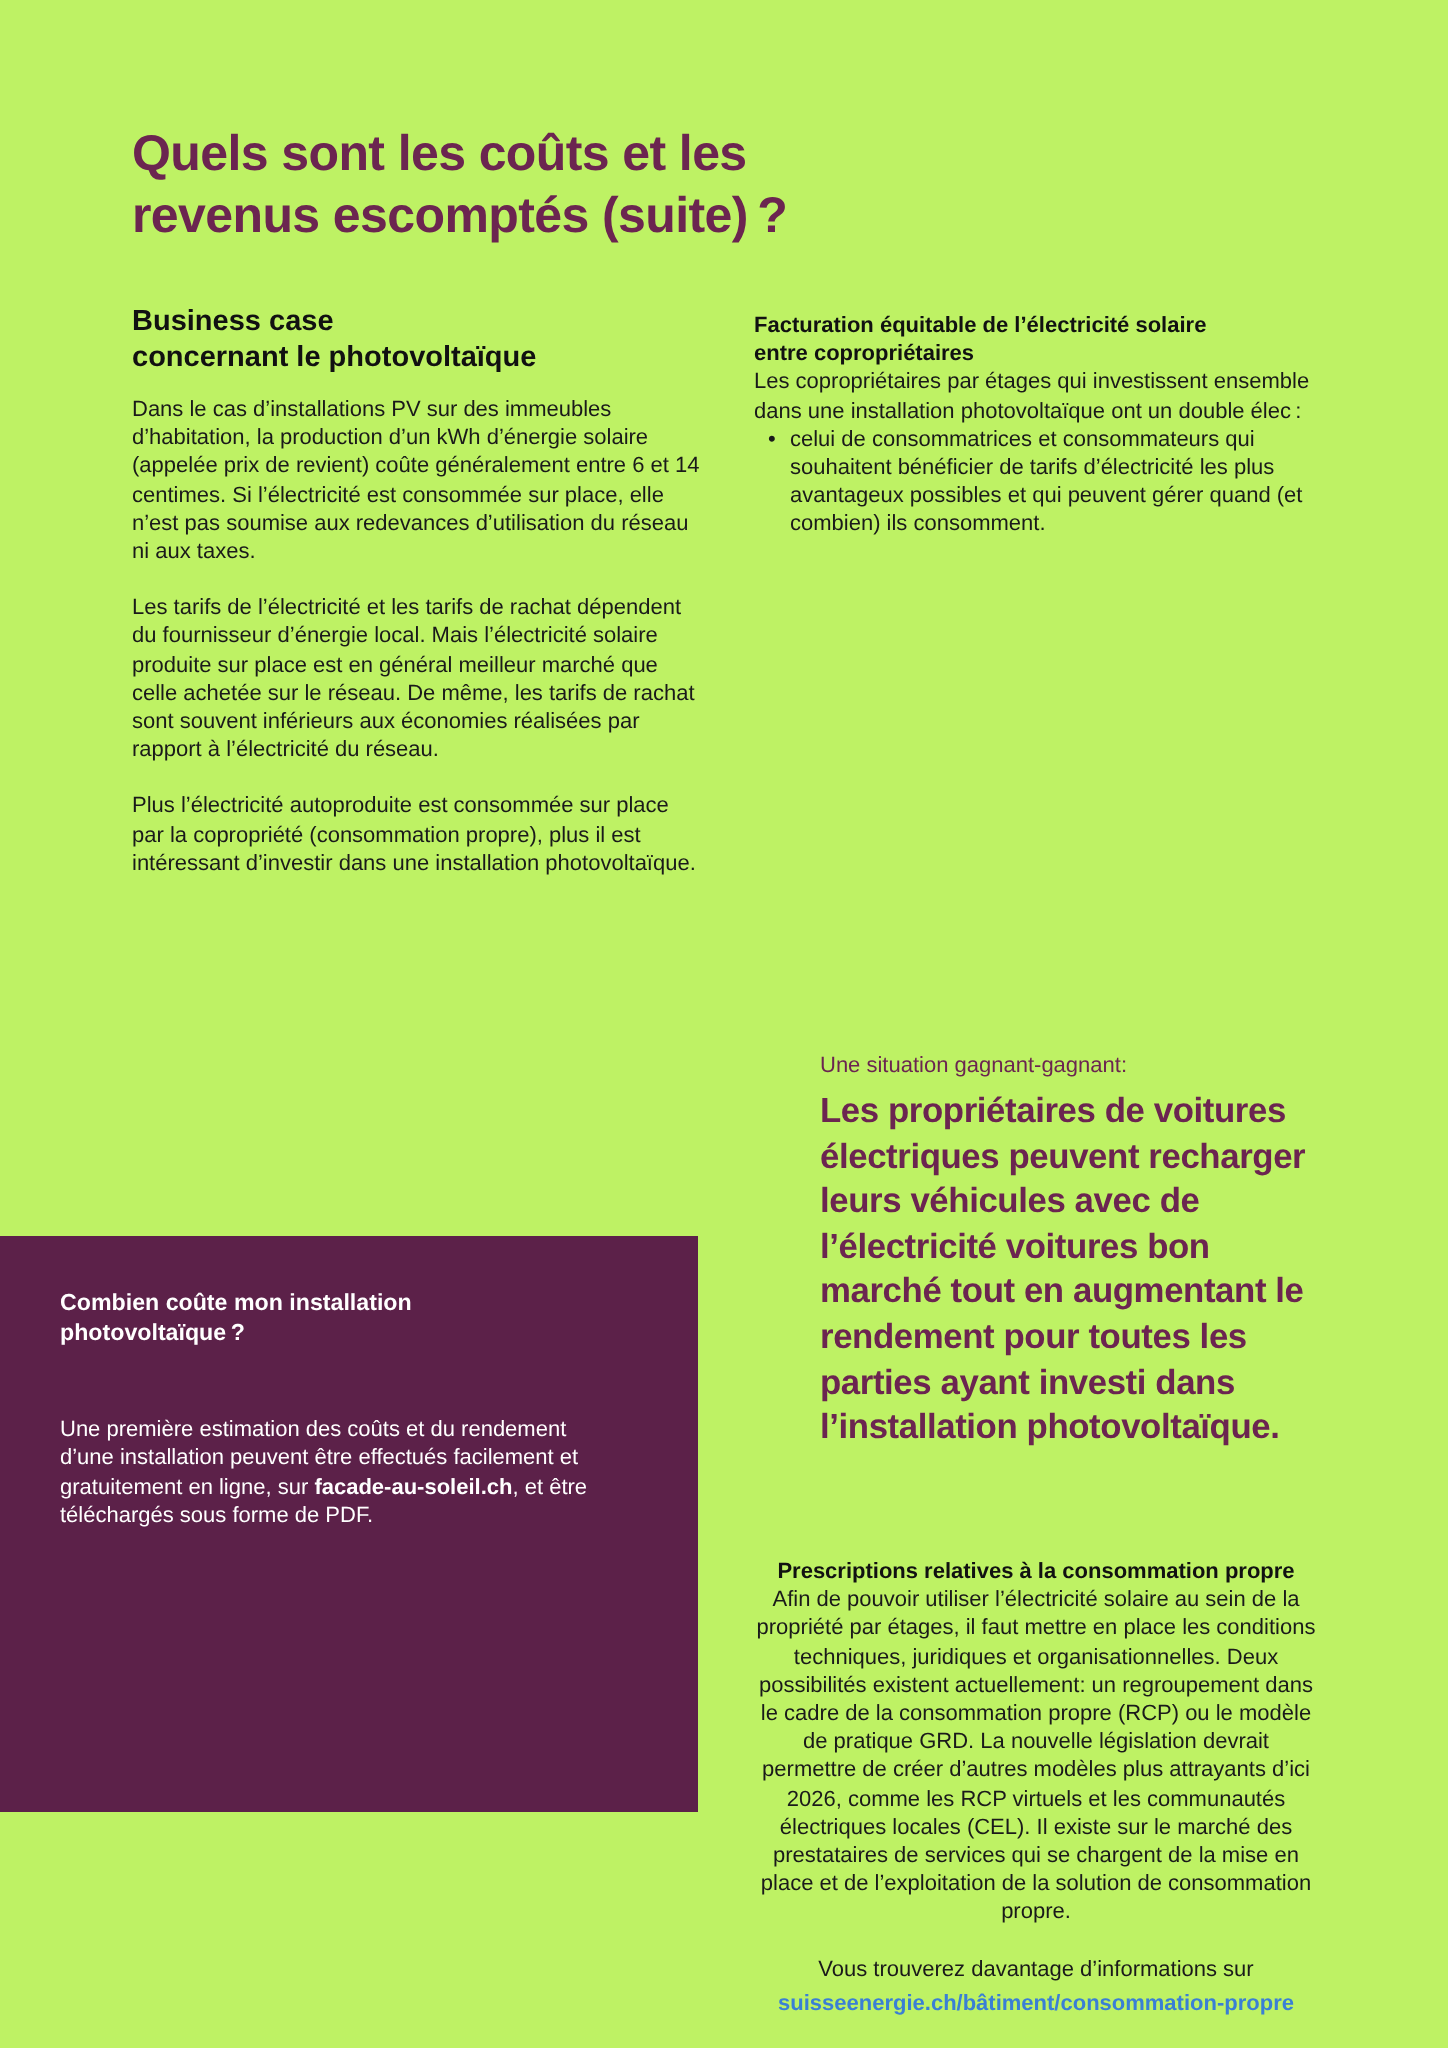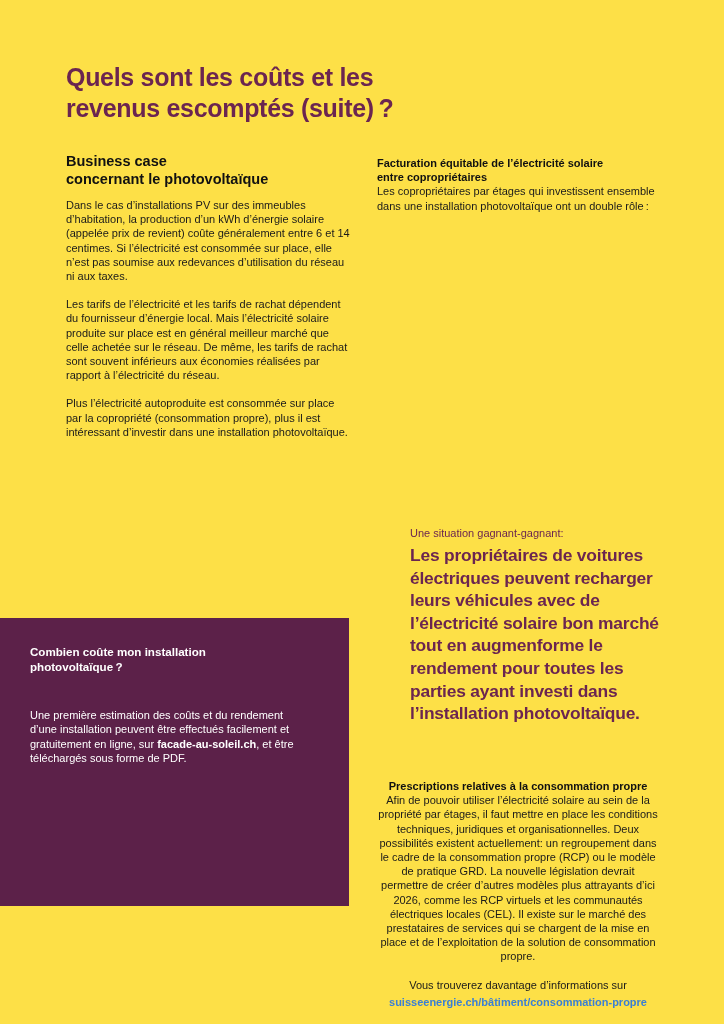--- a/index.html
+++ b/index.html
@@ -12,21 +12,21 @@
     height: 1024px;
     position: relative;
     font-family: "Liberation Sans", sans-serif;
     color: #1a1a1a;
     overflow: hidden;
   }
 
   .page {
     position: absolute;
     inset: 0;
-    background: #fde047;
+    background: #bef264;
   }
 
   
   .title {
     position: absolute;
     left: 66px;
     top: 62px;
     width: 430px;
     font-size: 25px;
     line-height: 31px;
@@ -176,28 +176,29 @@
     <p class="body">Dans le cas d’installations PV sur des immeubles d’habitation, la production d’un kWh d’énergie solaire (appelée prix de revient) coûte générale­ment entre 6 et 14 centimes. Si l’électricité est consommée sur place, elle n’est pas soumise aux redevances d’utilisation du réseau ni aux taxes.</p>
     <p class="body">Les tarifs de l’électricité et les tarifs de rachat dépendent du fournisseur d’énergie local. Mais l’électricité solaire produite sur place est en général meilleur marché que celle achetée sur le réseau. De même, les tarifs de rachat sont souvent inférieurs aux économies réalisées par rapport à l’électricité du réseau.</p>
     <p class="body">Plus l’électricité autoproduite est consommée sur place par la copropriété (consommation propre), plus il est intéressant d’investir dans une installation photovoltaïque.</p>
   </div>
 
   <div class="col-right">
     <h4 class="sub-small">
       <span>Facturation équitable de l’électricité solaire</span><br>
       <span>entre copropriétaires</span>
     </h4>
-    <p class="body tight">Les copropriétaires par étages qui investissent ensemble dans une installation photovoltaïque ont un double rôle :</p>
+    <p class="body tight">Les copropriétaires par étages qui investissent ensemble dans une installation photovoltaïque ont un double élec :</p>
     <ul class="bullets">
+      <li>celui de consommatrices et consommateurs qui souhaitent bénéficier de tarifs d’électricité les plus avantageux possibles et qui peuvent gérer quand (et combien) ils consomment.</li>
     </ul>
   </div>
 
   <div class="pullquote">
     <div class="pq-kicker">Une situation gagnant-gagnant:</div>
-    <div class="pq-text">Les propriétaires de voitures électriques peuvent recharger leurs véhicules avec de l’électricité solaire bon marché tout en augmen­forme le rendement pour toutes les parties ayant investi dans l’installation photovoltaïque.</div>
+    <div class="pq-text">Les propriétaires de voitures électriques peuvent recharger leurs véhicules avec de l’électricité voitures bon marché tout en augmen­tant le rendement pour toutes les parties ayant investi dans l’installation photovoltaïque.</div>
   </div>
 
   <div class="purple-box">
     <div class="pb-inner">
       <div class="pb-title">
         <span>Combien coûte mon installation</span><br>
         <span>photovoltaïque ?</span>
       </div>
       <div class="pb-body"><span>Une première estimation des coûts et du rendement d’une installation peuvent être effectués facilement et gratuitement en ligne, sur </span><b>facade-au-soleil.ch</b><span>, et être téléchargés sous forme de PDF.</span></div>
     </div>

